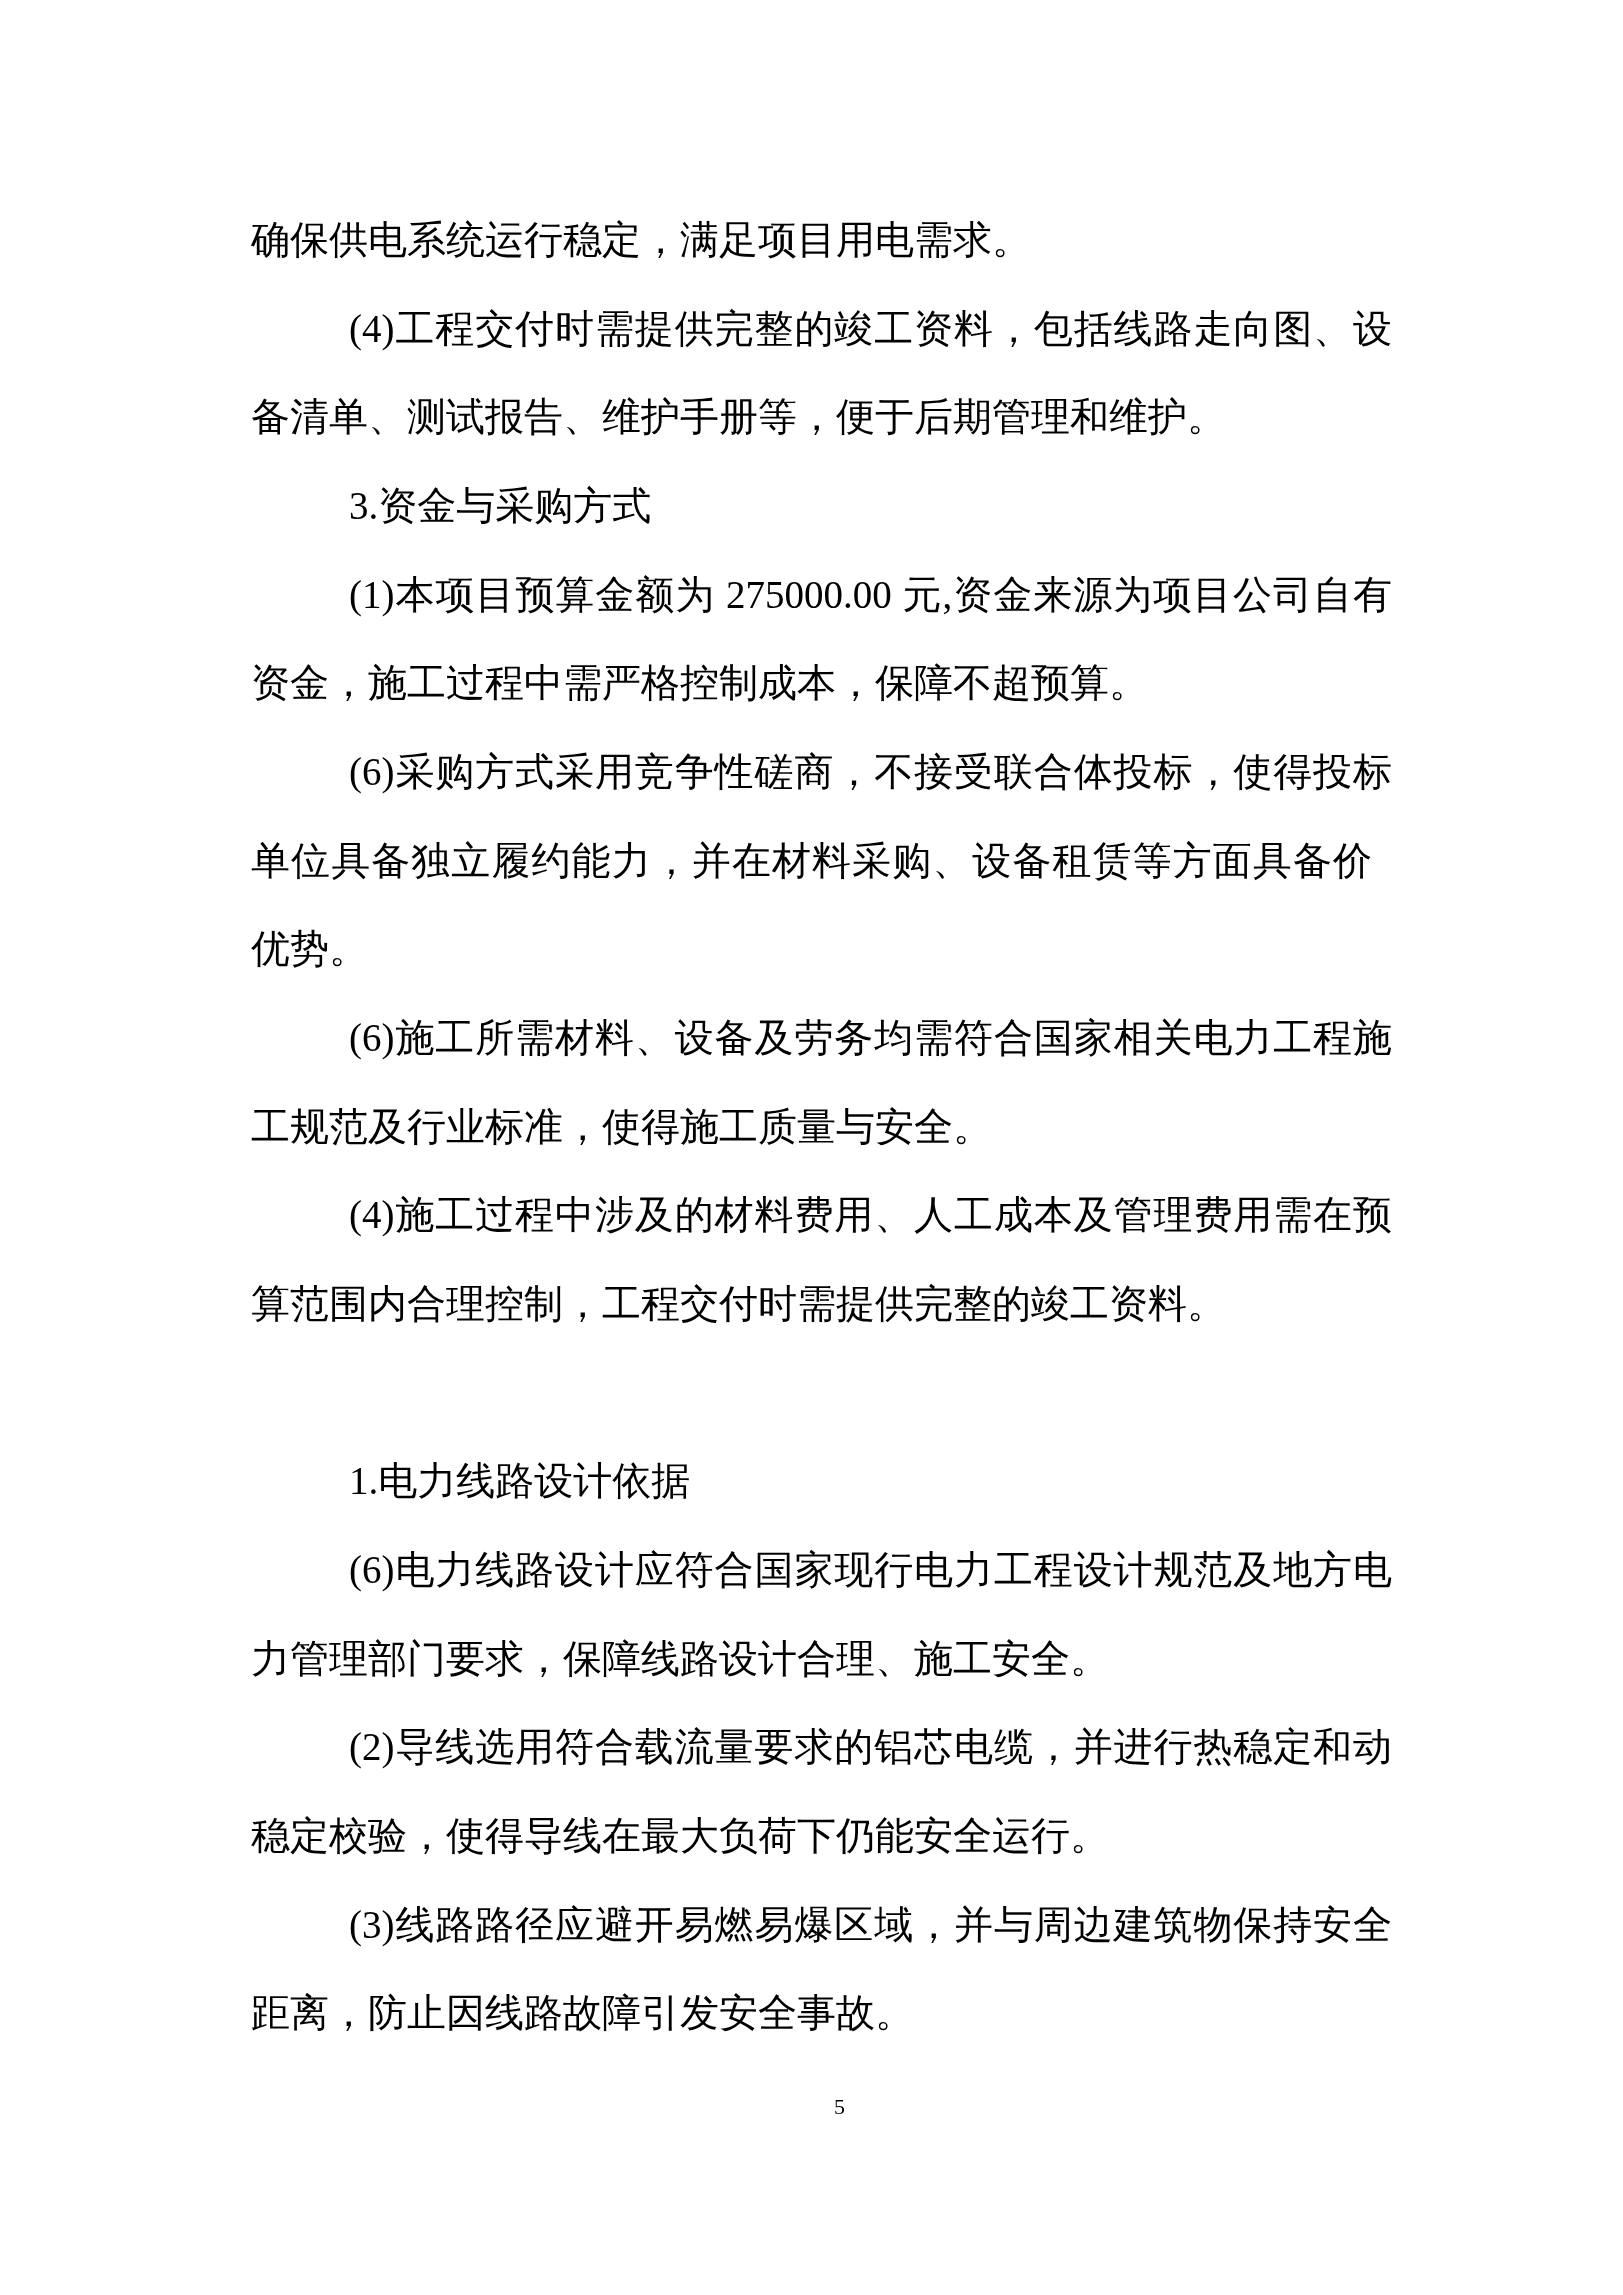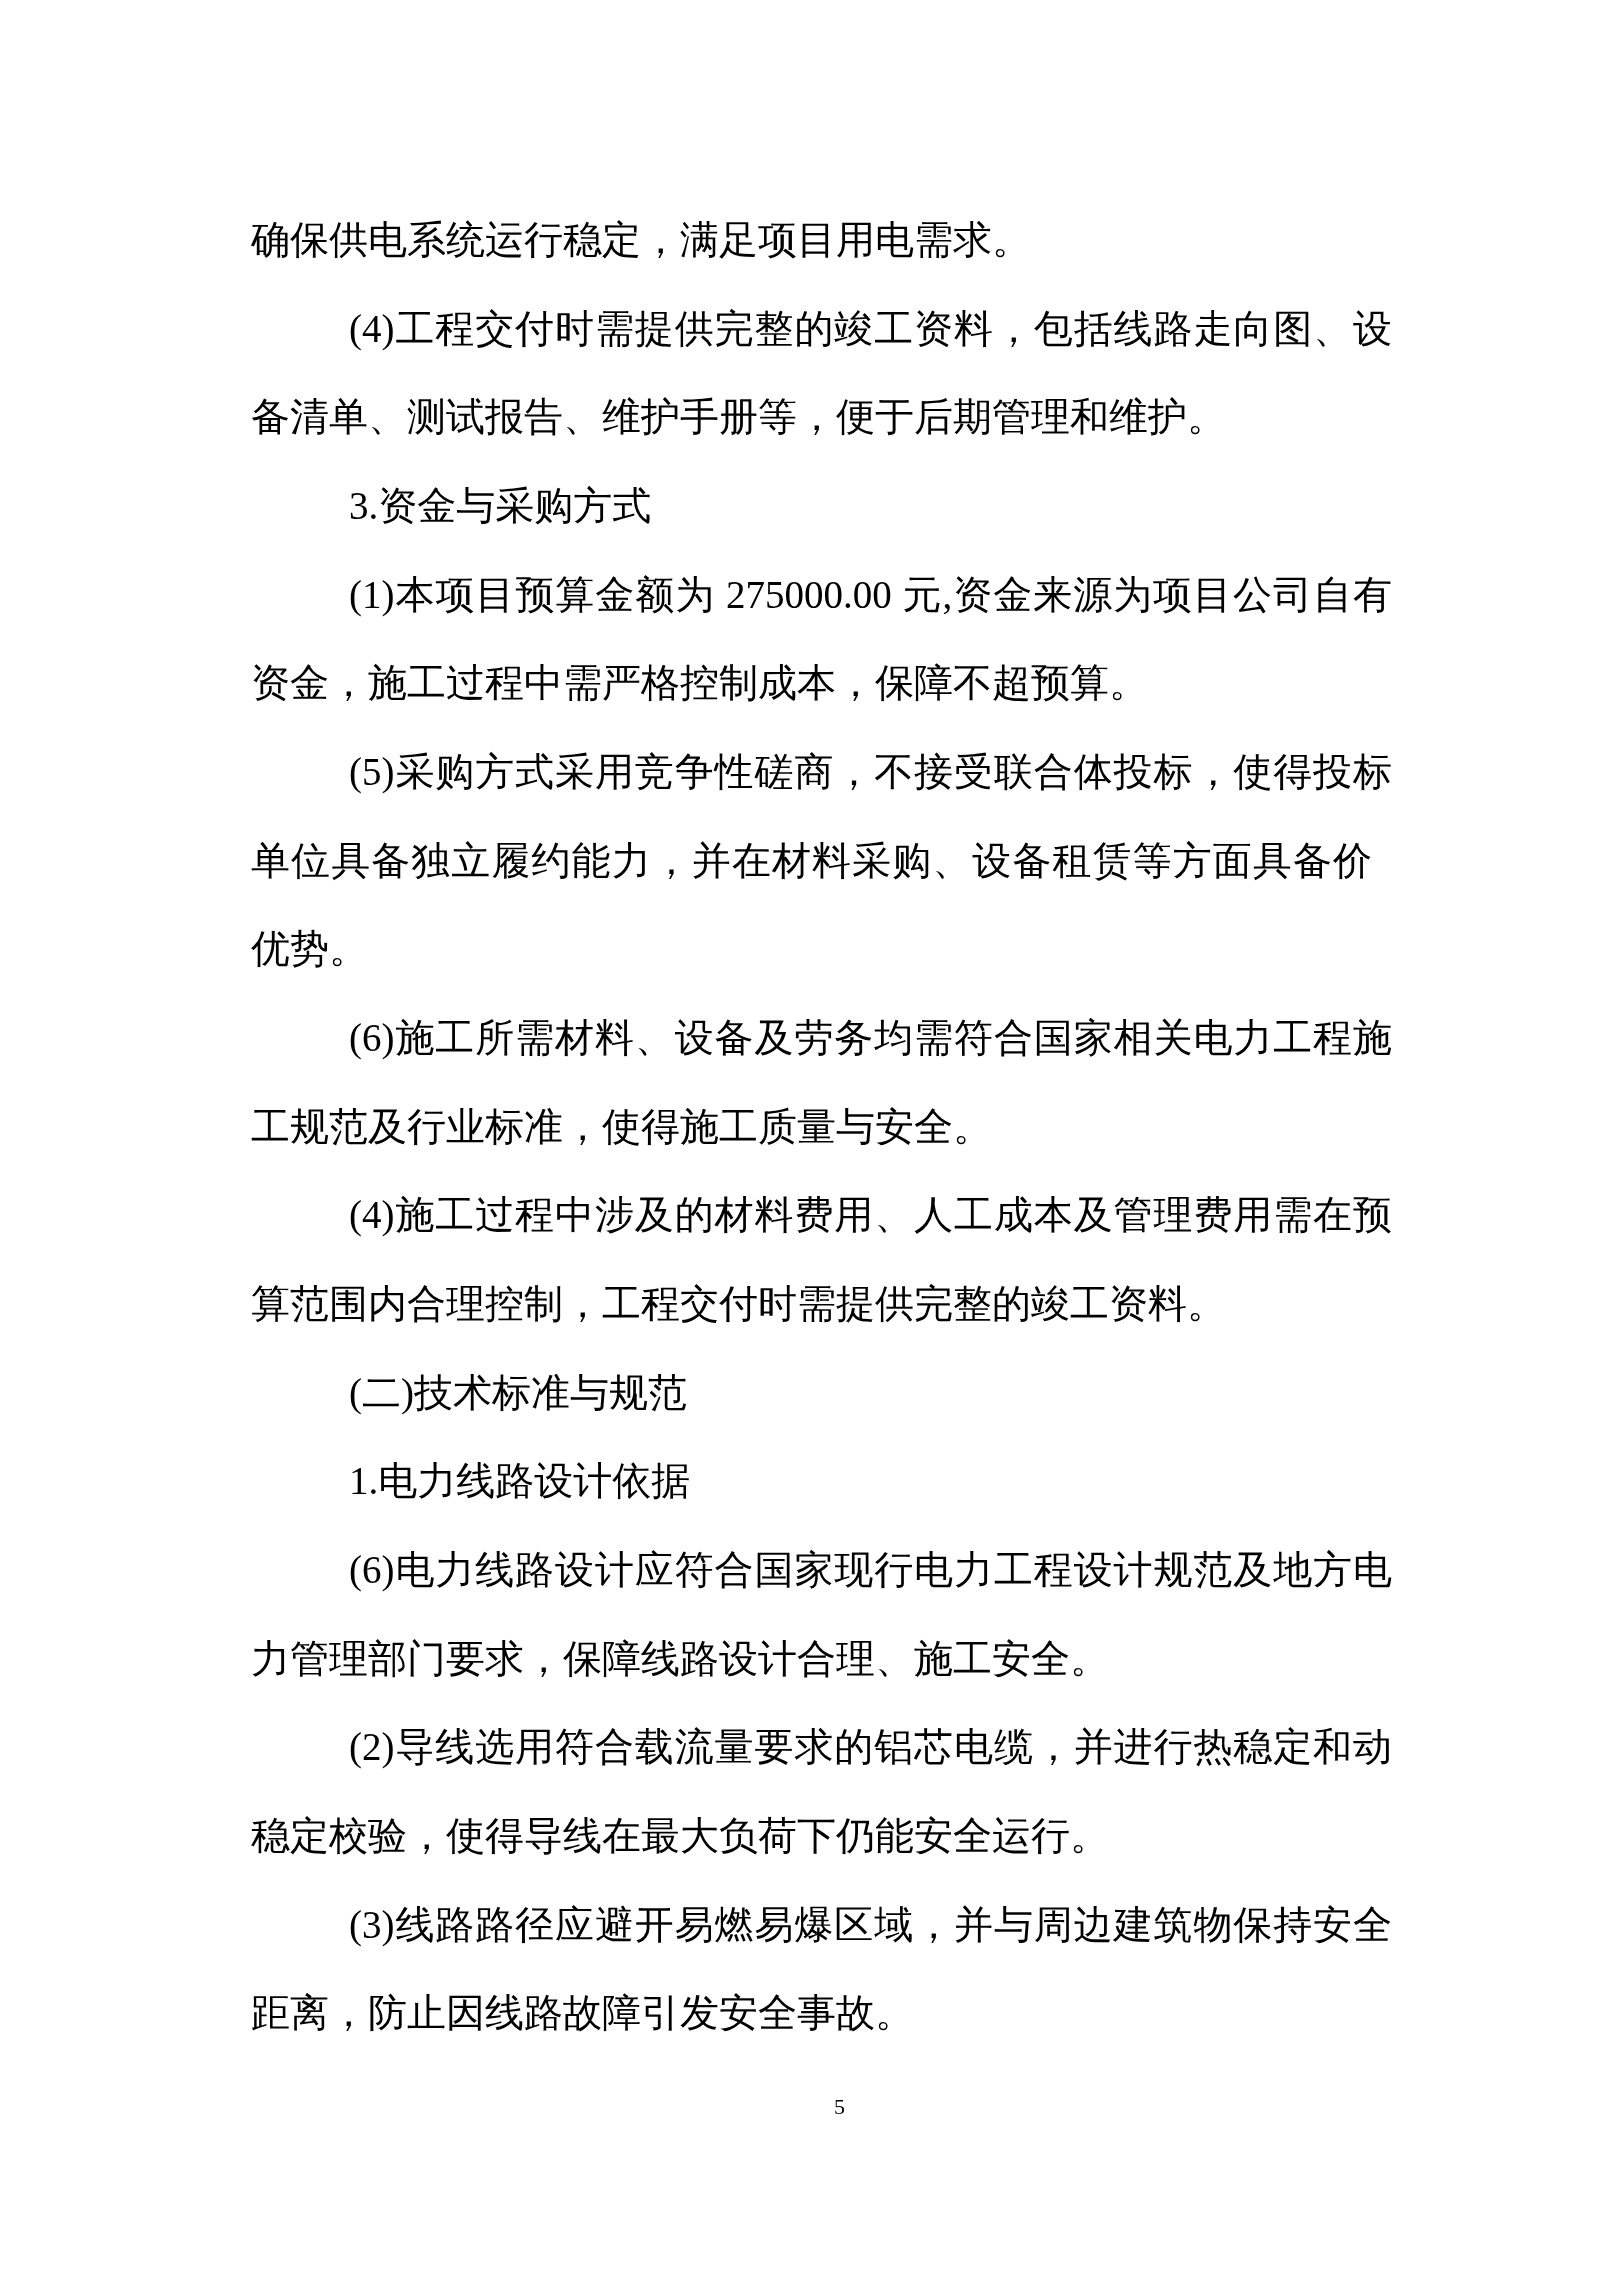--- a/index.html
+++ b/index.html
@@ -41,28 +41,27 @@
 </head>
 <body>
 
 <div class="page">
   <div class="line" style="top:195px">确保供电系统运行稳定，满足项目用电需求。</div>
   <div class="line indent full" style="top:284px">(4)工程交付时需提供完整的竣工资料，包括线路走向图、设</div>
   <div class="line" style="top:372px">备清单、测试报告、维护手册等，便于后期管理和维护。</div>
   <div class="line indent" style="top:461px">3.资金与采购方式</div>
   <div class="line indent full" style="top:550px">(1)本项目预算金额为 275000.00 元,资金来源为项目公司自有</div>
   <div class="line" style="top:638px">资金，施工过程中需严格控制成本，保障不超预算。</div>
-  <div class="line indent full" style="top:727px">(5)采购方式采用竞争性磋商，不接受联合体投标，使得投标</div>
+  <div class="line indent full" style="top:727px">(6)采购方式采用竞争性磋商，不接受联合体投标，使得投标</div>
   <div class="line full" style="top:816px">单位具备独立履约能力，并在材料采购、设备租赁等方面具备价格</div>
   <div class="line" style="top:904px">优势。</div>
   <div class="line indent full" style="top:993px">(6)施工所需材料、设备及劳务均需符合国家相关电力工程施</div>
   <div class="line" style="top:1082px">工规范及行业标准，使得施工质量与安全。</div>
   <div class="line indent full" style="top:1170px">(4)施工过程中涉及的材料费用、人工成本及管理费用需在预</div>
   <div class="line" style="top:1259px">算范围内合理控制，工程交付时需提供完整的竣工资料。</div>
-  <div class="line indent" style="top:1348px">(二)技术标准与规范</div>
   <div class="line indent" style="top:1436px">1.电力线路设计依据</div>
   <div class="line indent full" style="top:1525px">(6)电力线路设计应符合国家现行电力工程设计规范及地方电</div>
   <div class="line" style="top:1614px">力管理部门要求，保障线路设计合理、施工安全。</div>
   <div class="line indent full" style="top:1702px">(2)导线选用符合载流量要求的铝芯电缆，并进行热稳定和动</div>
   <div class="line" style="top:1791px">稳定校验，使得导线在最大负荷下仍能安全运行。</div>
   <div class="line indent full" style="top:1880px">(3)线路路径应避开易燃易爆区域，并与周边建筑物保持安全</div>
   <div class="line" style="top:1968px">距离，防止因线路故障引发安全事故。</div>
 
   <div class="page-number">5</div>
 </div>

